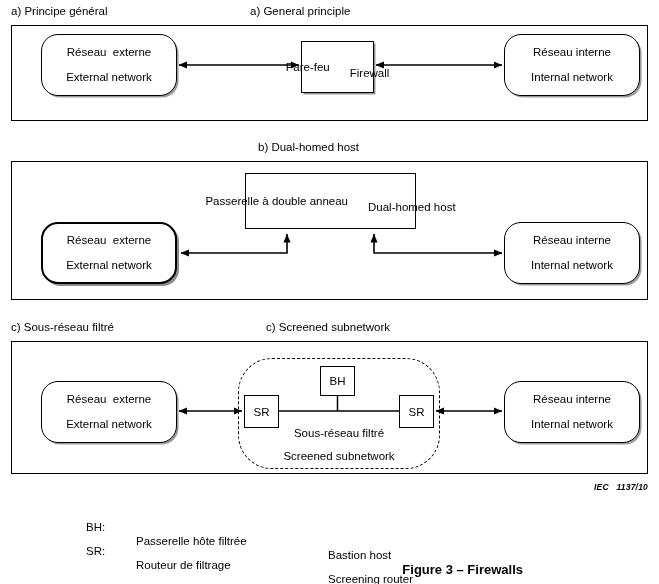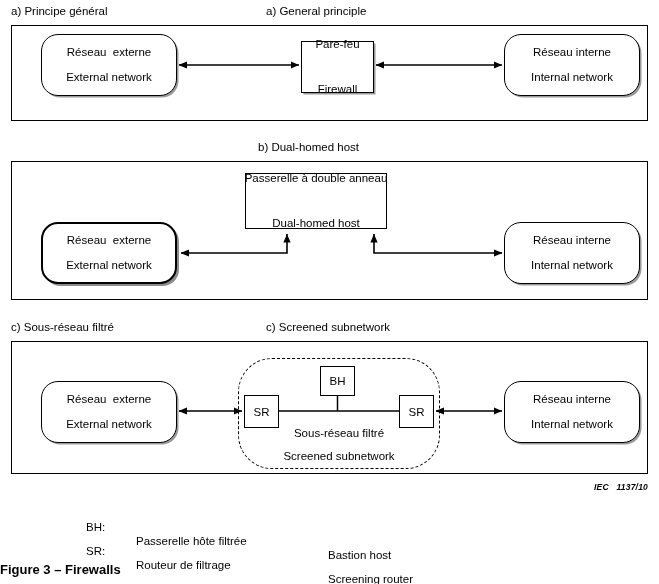--- a/index.html
+++ b/index.html
@@ -60,21 +60,20 @@
   .net-box .line1 { font-size: 11.5px; line-height: 13px; white-space: pre; }
   .net-box .line2 { font-size: 11.5px; line-height: 13px; margin-top: 12px; white-space: pre; }
 
   
   .rect-box {
     position: absolute;
     box-sizing: border-box;
     border: 1.3px solid #000;
     background: #fff;
     display: flex;
-    flex-direction: column;
     align-items: center;
     justify-content: center;
     gap: 20px;
   }
   .rect-box.shadowed { box-shadow: 2px 2px 0 -0.5px #9a9a9a; }
   .rect-box .line1 { font-size: 11.5px; line-height: 13px; white-space: pre; }
   .rect-box .line2 { font-size: 11.5px; line-height: 13px; margin-top: 12px; white-space: pre; }
 
   
   .node-box {
@@ -131,33 +130,33 @@
     font-style: italic;
     font-weight: bold;
     font-size: 8.5px;
     letter-spacing: 0.2px;
     white-space: pre;
   }
 
   .figure-title {
     position: absolute;
     width: 523px;
-    text-align: left;
+    text-align: right;
     font-size: 13px;
     font-weight: bold;
     white-space: pre;
   }
 </style>
 </head>
 <body>
 
 <div class="figure-root">
 
   <div class="panel-caption" style="left:11px; top:4px;">a) Principe général</div>
-  <div class="panel-caption" style="left:266px; top:4px;">a) General principle</div>
+  <div class="panel-caption" style="left:250px; top:4px;">a) General principle</div>
 
   <div class="panel-frame" style="left:11px; top:25px; width:637px; height:96px;"></div>
 
   <div class="net-box" style="left:41px; top:34px; width:136px; height:62px;">
     <div class="line1">Réseau  externe</div>
     <div class="line2">External network</div>
   </div>
 
   <div class="rect-box shadowed" style="left:301px; top:41px; width:73px; height:52px;">
     <div class="line1">Pare-feu</div>
@@ -166,21 +165,21 @@
 
   <div class="net-box" style="left:504px; top:34px; width:136px; height:62px;">
     <div class="line1">Réseau interne</div>
     <div class="line2">Internal network</div>
   </div>
 
   <div class="panel-caption" style="left:250px; top:140px;padding-left:8px;">b) Dual-homed host</div>
 
   <div class="panel-frame" style="left:11px; top:161px; width:637px; height:139px;"></div>
 
-  <div class="rect-box" style="left:245px; top:173px; width:142px; height:56px;">
+  <div class="rect-box" style="left:245px; top:173px; width:171px; height:56px;">
     <div class="line1">Passerelle à double anneau</div>
     <div class="line2">Dual-homed host</div>
   </div>
 
   <div class="net-box thick" style="left:41px; top:222px; width:136px; height:62px;">
     <div class="line1">Réseau  externe</div>
     <div class="line2">External network</div>
   </div>
 
   <div class="net-box" style="left:504px; top:222px; width:136px; height:62px;">

